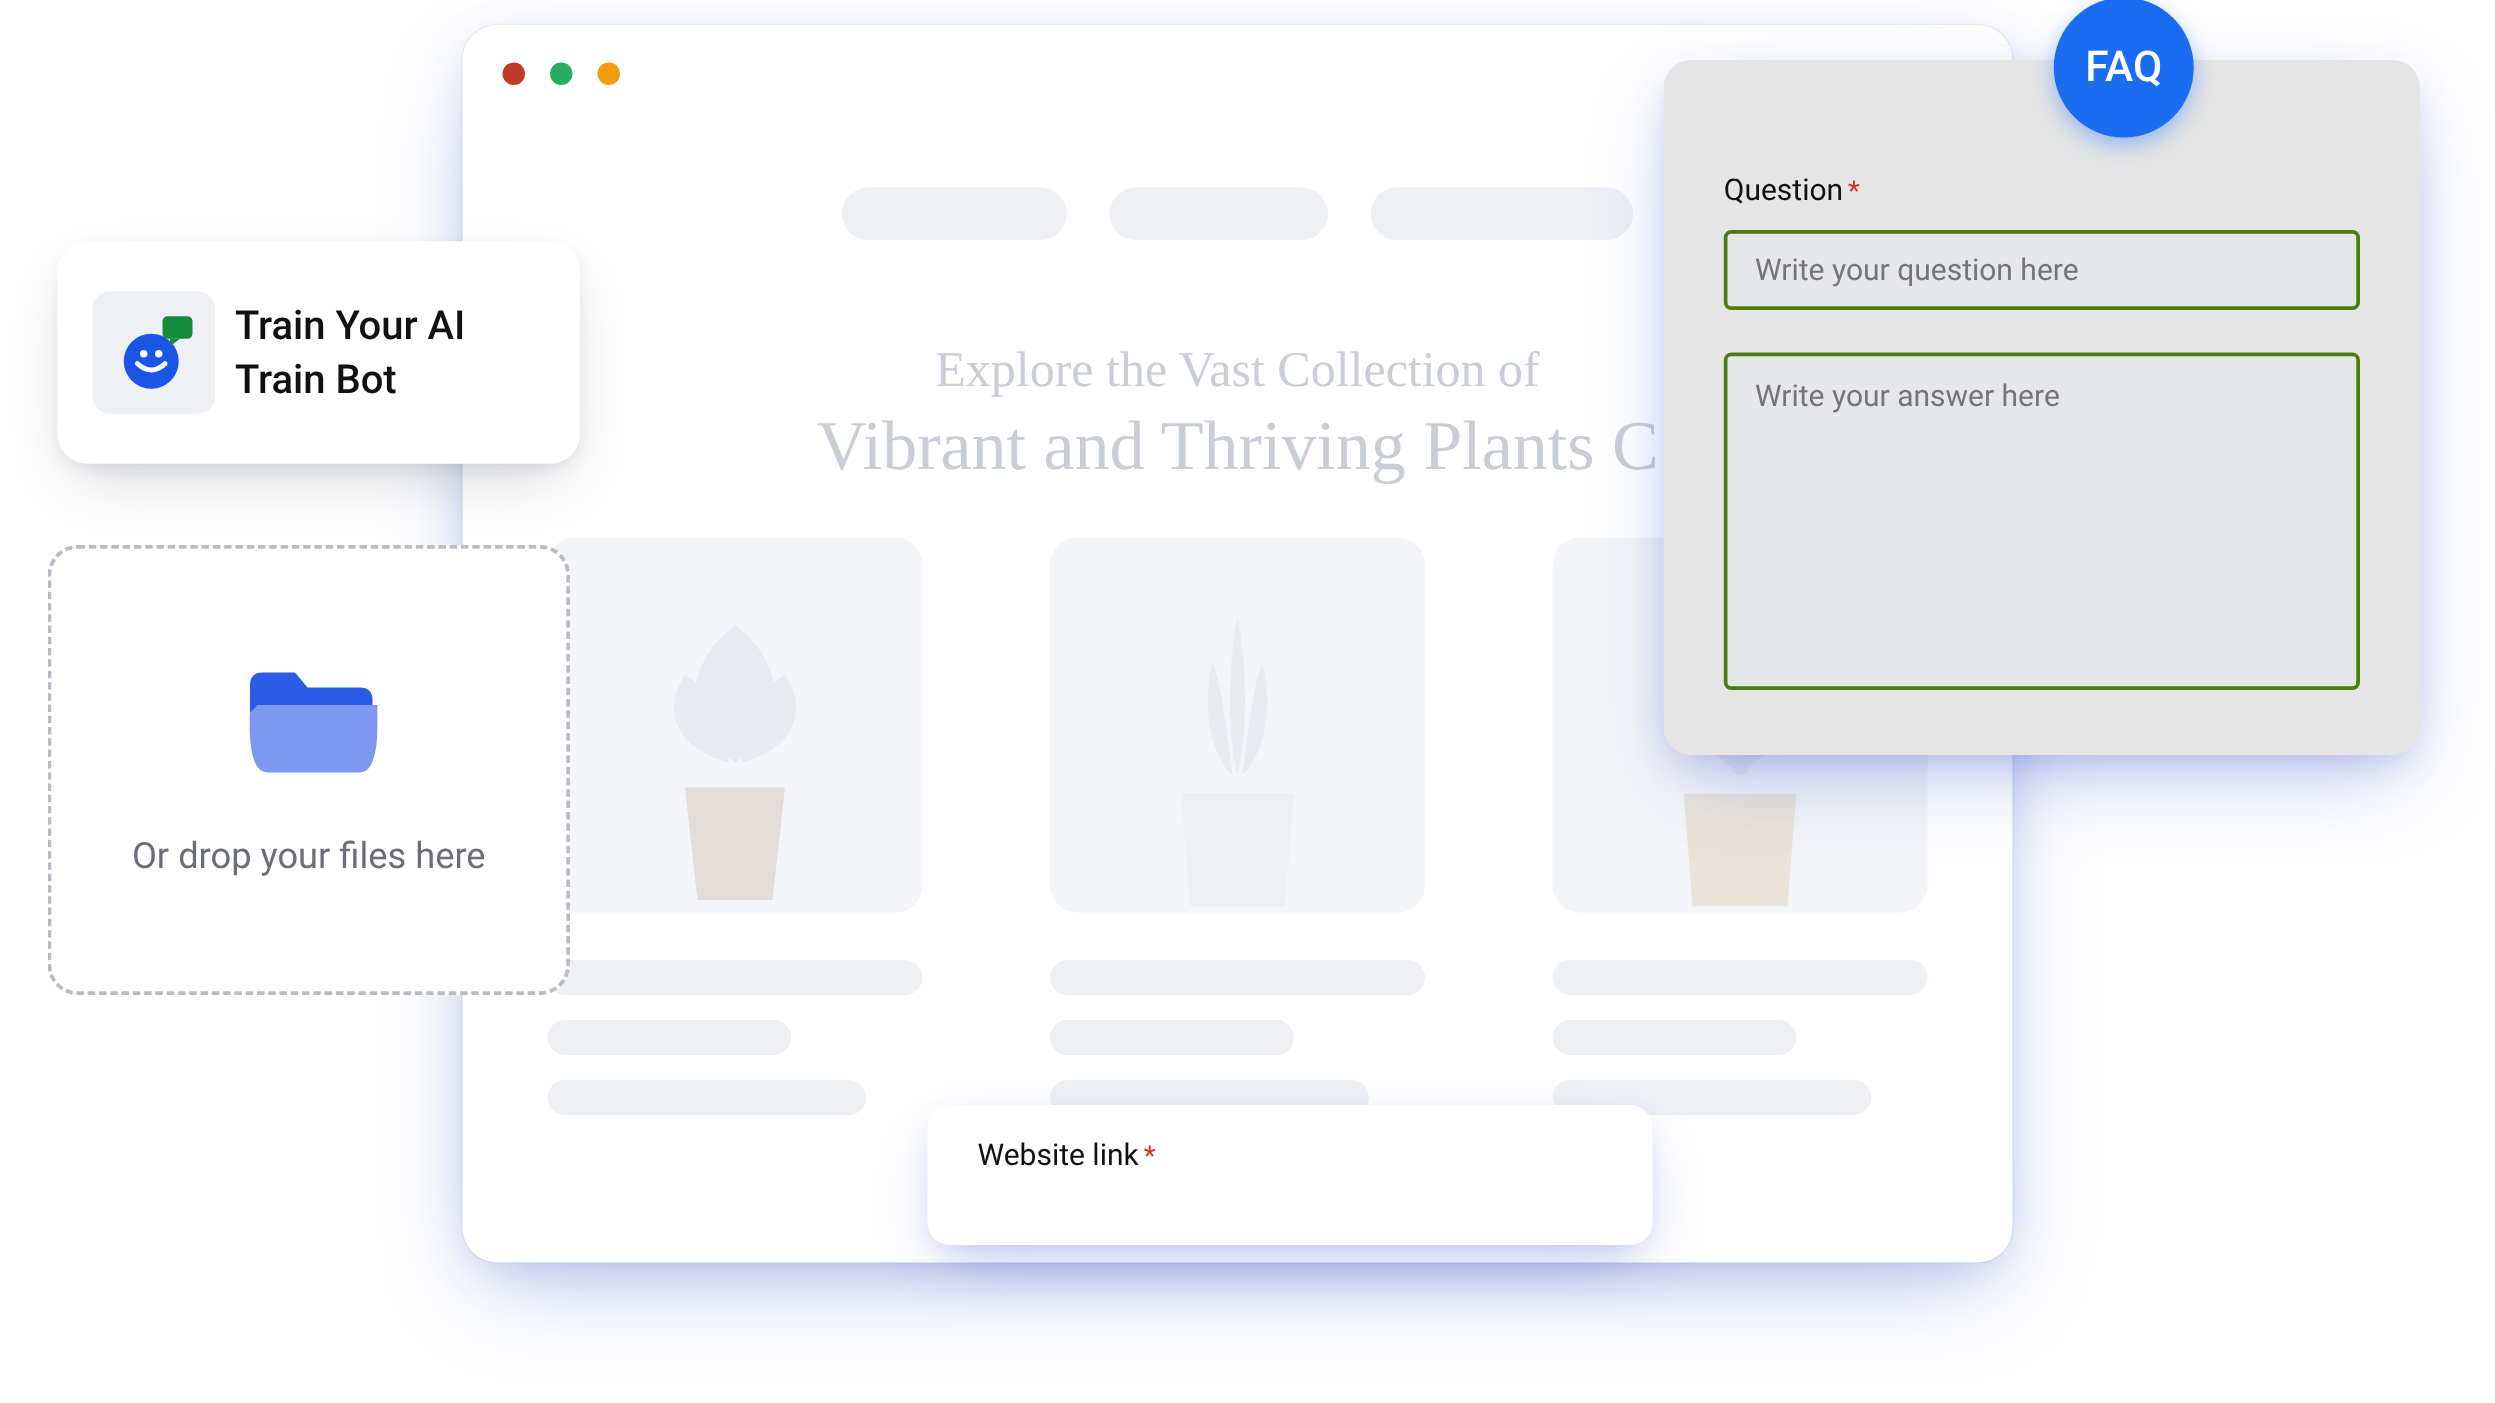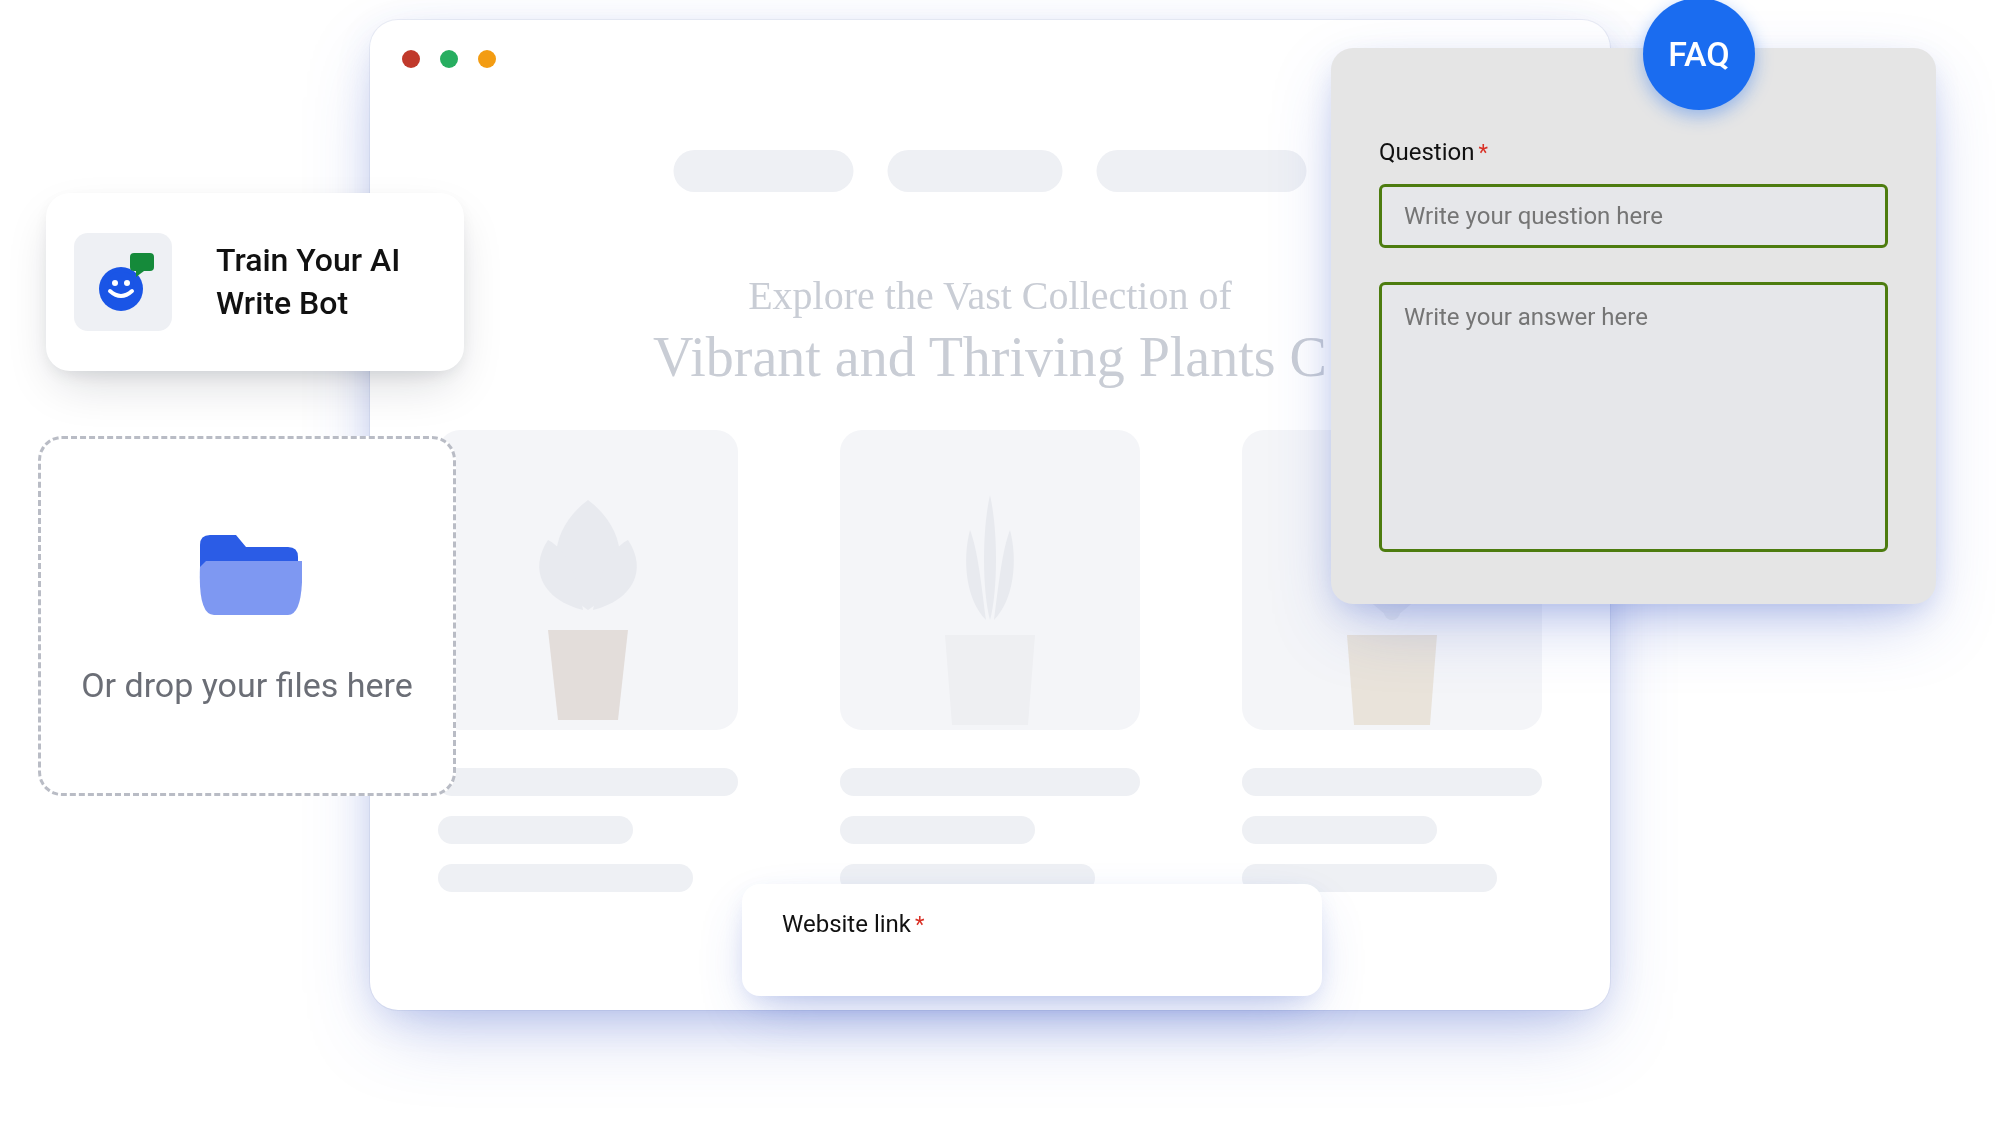--- a/index.html
+++ b/index.html
@@ -122,21 +122,21 @@
     top: 193px;
     width: 418px;
     height: 178px;
     background: #fff;
     border-radius: 24px;
     box-shadow: 0 20px 50px -12px rgba(17,24,39,0.18),
                 0 6px 18px -6px rgba(17,24,39,0.12);
     display: flex;
     align-items: center;
     padding: 0 28px;
-    gap: 44px;
+    gap: 16px;
   }
   .bot-icon-wrap{
     width: 98px; height: 98px;
     background: #eef0f4;
     border-radius: 14px;
     display:flex; align-items:center; justify-content:center;
   }
   .train-text{
     font-size: 32px;
     color:#111;
@@ -153,21 +153,21 @@
     height: 360px;
     border: 3px dashed #b9bcc5;
     border-radius: 24px;
     background:#fff;
     display:flex;
     flex-direction:column;
     align-items:center;
     justify-content:center;
     gap: 34px;
   }
-  .drop-text{ font-size: 34px; color:#6b6e76; }
+  .drop-text{ font-size: 29px; color:#6b6e76; }
 
   
   .link-card{
     position:absolute;
     left: 710px;
     top: 884px;
     width: 580px;
     background:#fff;
     border-radius: 18px;
     box-shadow: 0 22px 55px -15px rgba(60, 90, 200, 0.30),
@@ -316,21 +316,21 @@
         <rect x="20" y="25" width="26" height="20" rx="10" fill="#1a55e6"></rect>
         <path d="M22 44 Q33 54 44 44" stroke="#fff" stroke-width="4" fill="none" stroke-linecap="round"></path>
         <circle cx="27" cy="36" r="3" fill="#fff"></circle>
         <circle cx="39" cy="36" r="3" fill="#fff"></circle>
         <rect x="42" y="6" width="24" height="18" rx="4" fill="#158a3a"></rect>
         <path d="M48 24 L48 30 L56 24 Z" fill="#158a3a"></path>
       </svg>
     </div>
     <div class="train-text">
       <span>Train Your AI</span><br>
-      <span>Write Bot</span>
+      <span>Train Bot</span>
     </div>
   </div>
 
   <div class="drop-card">
     <div>
       <svg width="110" height="100" viewBox="0 0 110 100">
         <path d="M8 18 Q8 8 18 8 L44 8 L54 20 L96 20 Q106 20 106 30 L106 40 L8 40 Z" fill="#2b5ce6"></path>
         <path d="M14 34 L110 34 Q112 88 96 88 L22 88 Q6 88 8 40 Z" fill="#7e98f2"></path>
       </svg>
     </div>

